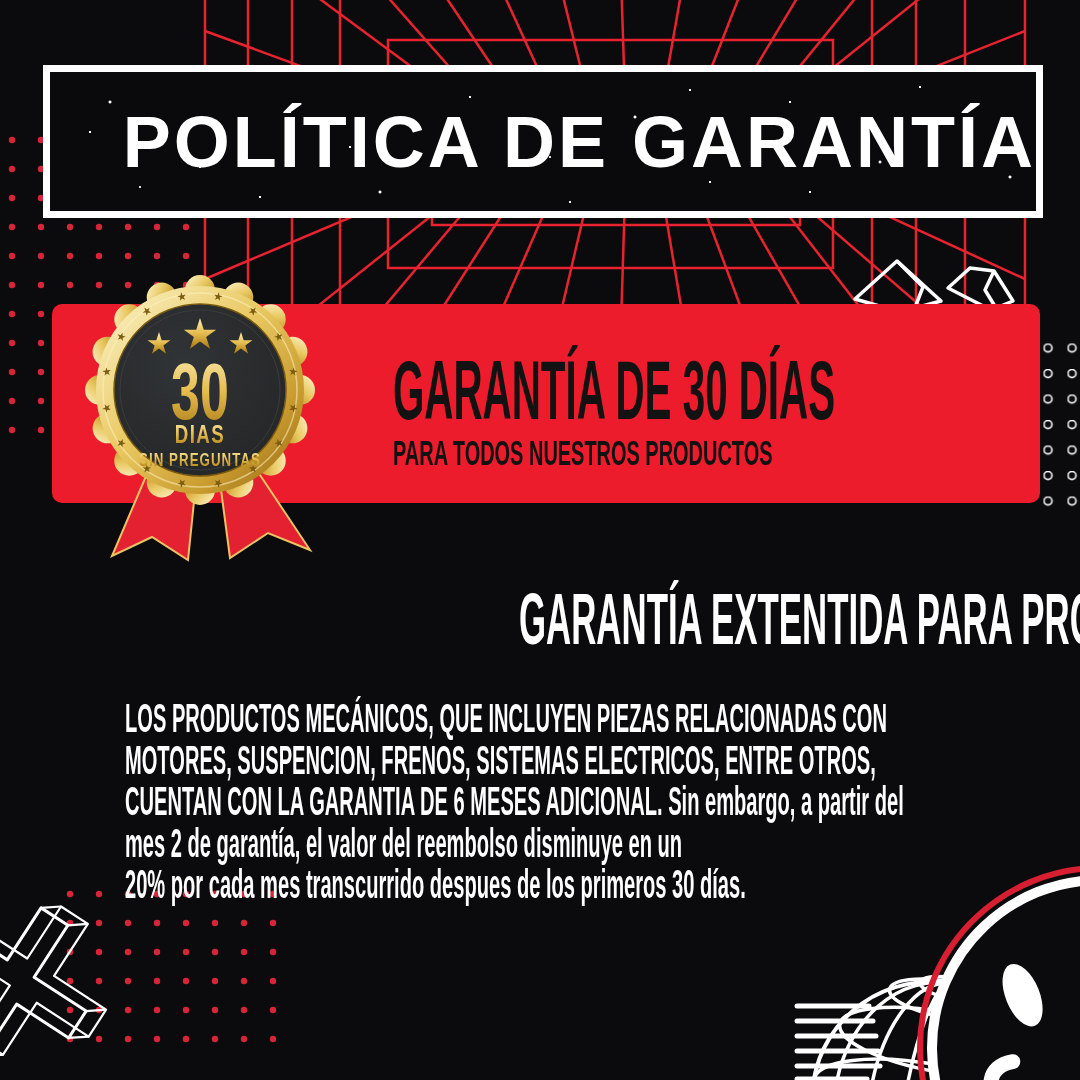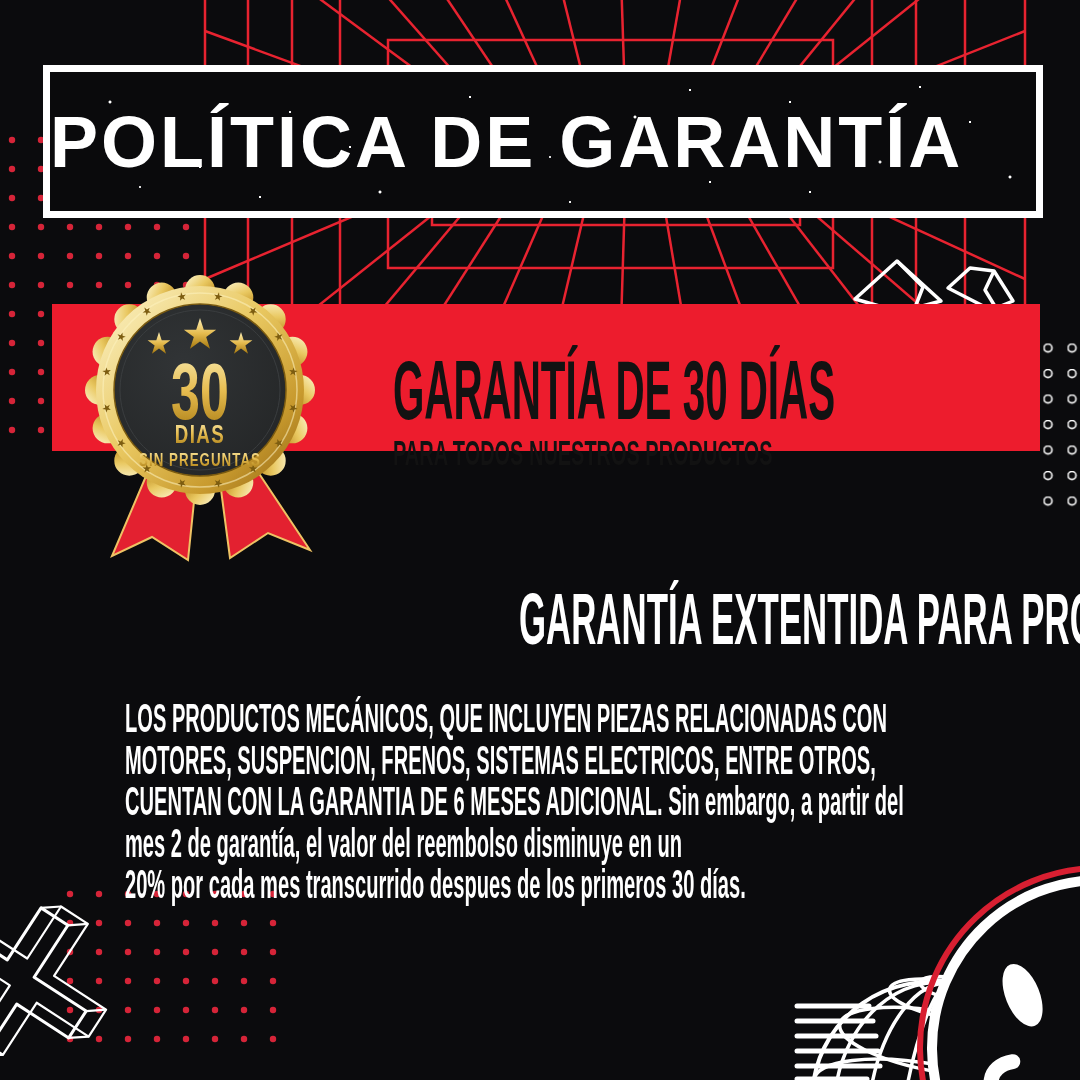--- a/index.html
+++ b/index.html
@@ -28,25 +28,25 @@
       radial-gradient(2px 2px at 920px 50px,#fff 60%,transparent 65%),
       radial-gradient(2px 2px at 640px 18px,#fff 60%,transparent 65%),
       radial-gradient(2px 2px at 210px 125px,#fff 60%,transparent 65%),
       radial-gradient(2px 2px at 90px 115px,#ddd 60%,transparent 65%),
       radial-gradient(2px 2px at 300px 75px,#fff 60%,transparent 65%),
       radial-gradient(2px 2px at 760px 120px,#fff 60%,transparent 65%),
       radial-gradient(2px 2px at 870px 15px,#fff 60%,transparent 65%),
       radial-gradient(2.5px 2.5px at 960px 105px,#fff 60%,transparent 65%),
       radial-gradient(2px 2px at 520px 130px,#eee 60%,transparent 65%),
       radial-gradient(2px 2px at 40px 60px,#fff 60%,transparent 65%);
-    display:flex;align-items:center;justify-content:flex-start;}
+    display:flex;align-items:center;justify-content:flex-end;}
   .title-text{color:#ffffff;font-size:72px;font-weight:700;letter-spacing:3px;white-space:nowrap;}
 
   
-  .red-banner{position:absolute;left:52px;top:304px;width:988px;height:147px;background:#ed1c2d;}
+  .red-banner{position:absolute;left:52px;top:304px;width:988px;height:199px;background:#ed1c2d;border-radius:10px;}
   .banner-heading{position:absolute;left:341px;top:44px;font-size:84px;line-height:1;
     font-weight:700;color:#121212;transform:scaleX(.48);transform-origin:0 0;white-space:nowrap;}
   .banner-sub{position:absolute;left:341px;top:131px;font-size:35px;line-height:1;
     font-weight:700;color:#121212;transform:scaleX(.57);transform-origin:0 0;white-space:nowrap;}
 
   .badge{left:55px;top:255px;width:290px;height:320px;}
 
   .section-heading{position:absolute;left:0;top:582px;width:1080px;text-align:center;line-height:1;}
   .section-heading span{display:inline-block;font-size:73px;font-weight:700;color:#ffffff;
     transform:scaleX(.477);transform-origin:50% 50%;white-space:nowrap;}

